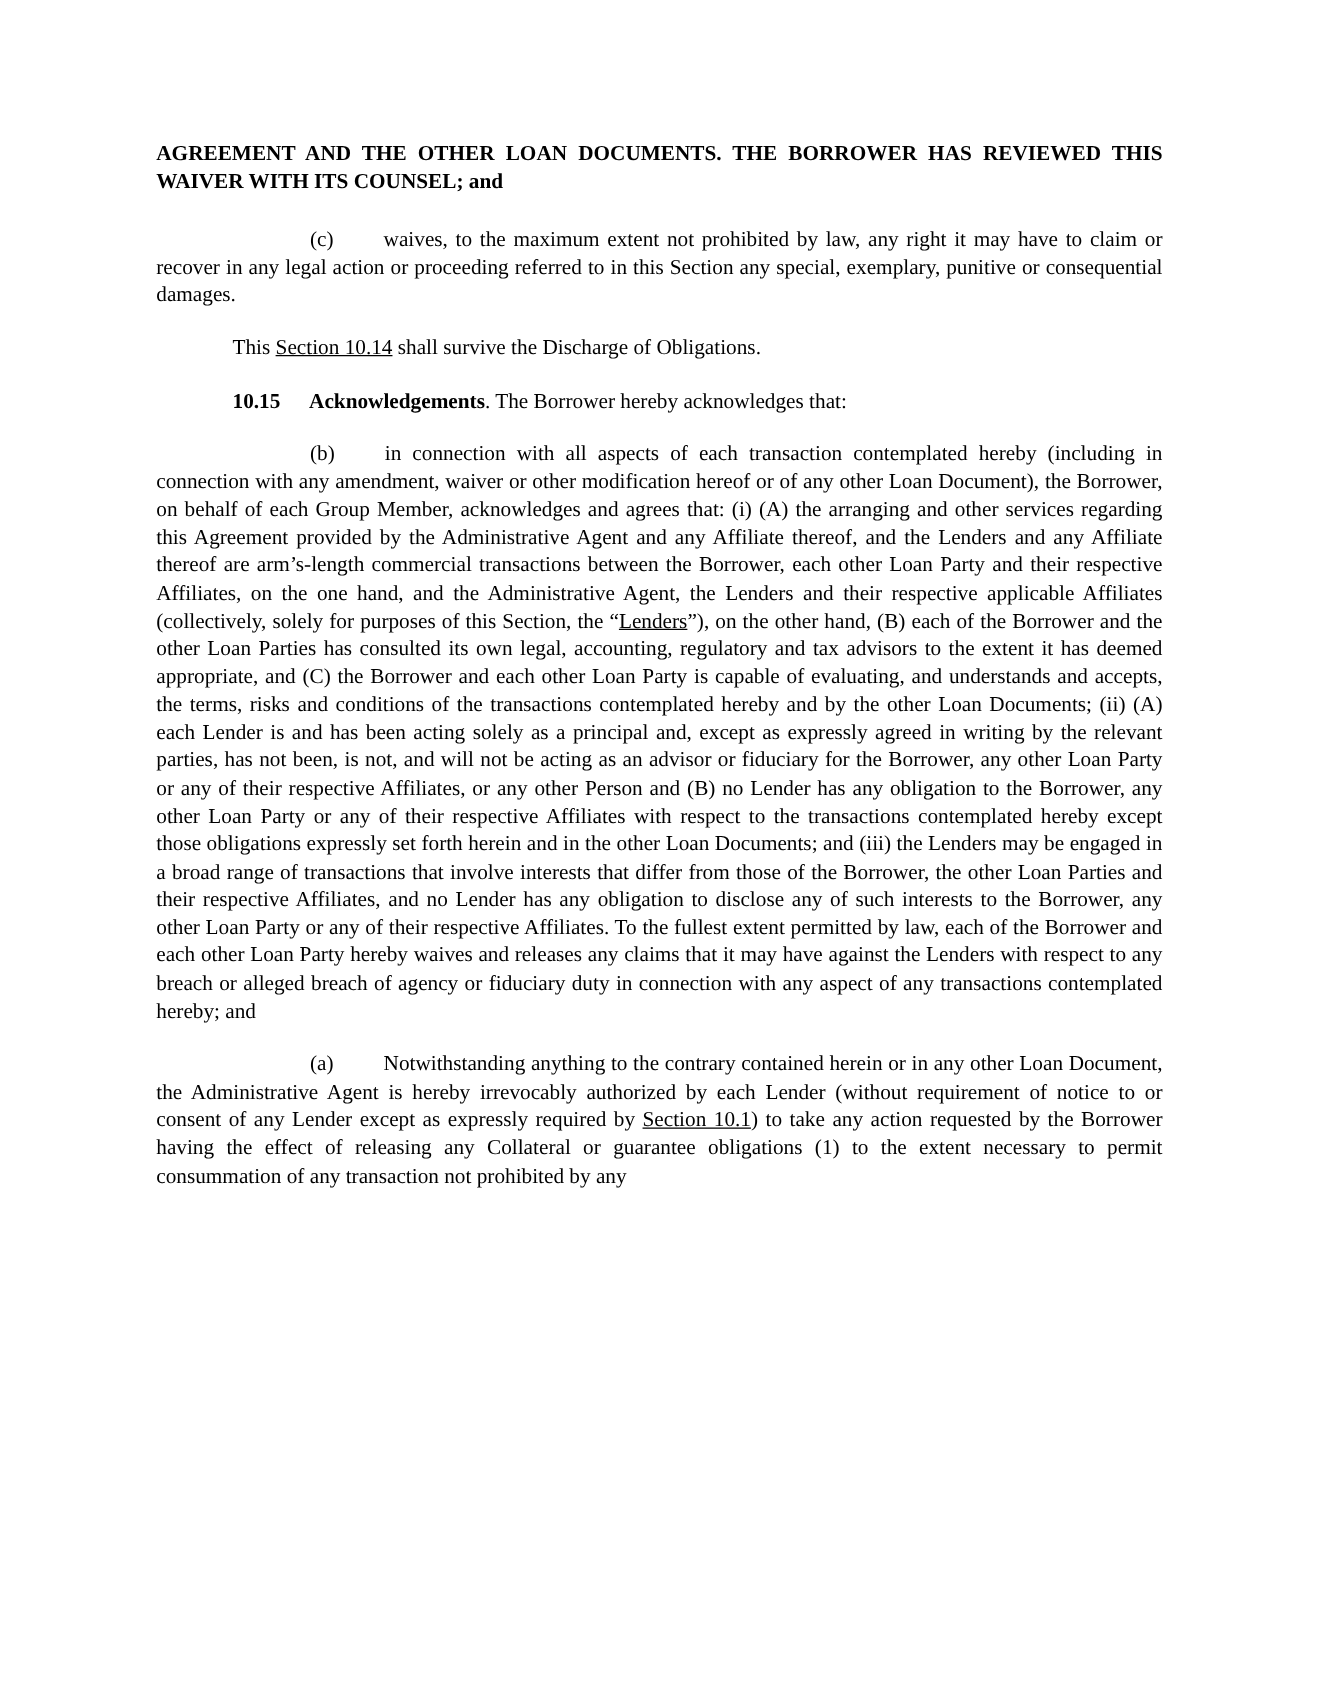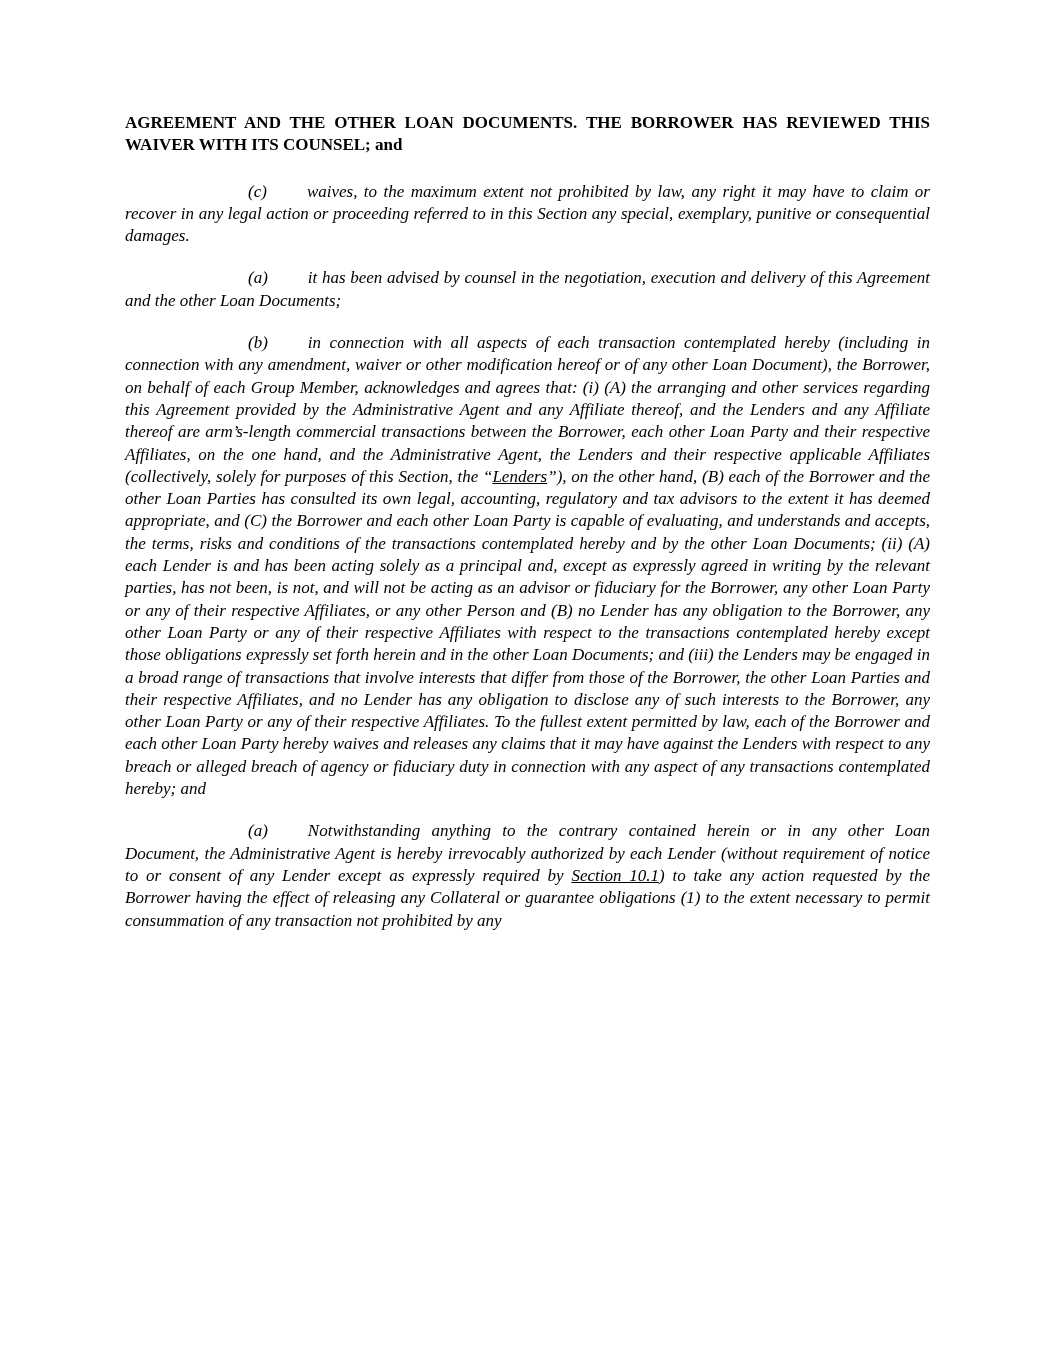--- a/index.html
+++ b/index.html
@@ -11,41 +11,42 @@
     margin: 0 auto;
     background: #ffffff;
     color: #000000;
     font-family: "Liberation Serif", "DejaVu Serif", serif;
     font-size: 17px;
     line-height: 22.3px;
     padding: 112px 125px 0 125px;
     overflow: hidden;
     border-radius: 14px;
   }
-  .para { margin: 0 0 20px 0; text-align: justify; font-style: italic; }
+  .para { margin: 0 0 20px 0; text-align: justify; }
   .heading-caps { font-weight: 700; margin: 0 0 24px 0; text-align: justify; }
   .ind-section { text-indent: 61px; }
   .ind-list { text-indent: 123px; }
   .tab-wide { display: inline-block; width: 40px; }
   .tab-narrow { display: inline-block; width: 23px; }
   .bold { font-weight: 700; }
   .underline { text-decoration: underline; }
 </style>
 </head>
 <body>
 
 <div class="page">
 
   <p class="heading-caps"><span>AGREEMENT AND THE OTHER LOAN DOCUMENTS.  THE BORROWER HAS REVIEWED THIS WAIVER WITH ITS COUNSEL; and</span></p>
 
   <p class="para ind-list"><span>(c)</span><span class="tab-wide"></span><span>waives, to the maximum extent not prohibited by law, any right it may have to claim or recover in any legal action or proceeding referred to in this Section any special, exemplary, punitive or consequential damages.</span></p>
 
+  <p class="para ind-section"><span>This </span><span class="underline">Section 10.14</span><span> shall survive the Discharge of Obligations.</span></p>
 
+  <p class="para ind-section"><span class="bold">10.15</span><span class="tab-narrow"></span><span class="bold">Acknowledgements</span><span>.  The Borrower hereby acknowledges that:</span></p>
 
-  <p class="para ind-list"><span>(a)</span><span class="tab-wide"></span><span>it has been advised by counsel in the negotiation, execution and delivery of this Agreement and the other Loan Documents;</span></p>
 
   <p class="para ind-list"><span>(b)</span><span class="tab-wide"></span><span>in connection with all aspects of each transaction contemplated hereby (including in connection with any amendment, waiver or other modification hereof or of any other Loan Document), the Borrower, on behalf of each Group Member, acknowledges and agrees that:  (i) (A) the arranging and other services regarding this Agreement provided by the Administrative Agent and any Affiliate thereof, and the Lenders and any Affiliate thereof are arm’s-length commercial transactions between the Borrower, each other Loan Party and their respective Affiliates, on the one hand, and the Administrative Agent, the Lenders and their respective applicable Affiliates (collectively, solely for purposes of this Section, the “</span><span class="underline">Lenders</span><span>”), on the other hand, (B) each of the Borrower and the other Loan Parties has consulted its own legal, accounting, regulatory and tax advisors to the extent it has deemed appropriate, and (C) the Borrower and each other Loan Party is capable of evaluating, and understands and accepts, the terms, risks and conditions of the transactions contemplated hereby and by the other Loan Documents; (ii) (A) each Lender is and has been acting solely as a principal and, except as expressly agreed in writing by the relevant parties, has not been, is not, and will not be acting as an advisor or fiduciary for the Borrower, any other Loan Party or any of their respective Affiliates, or any other Person and (B) no Lender has any obligation to the Borrower, any other Loan Party or any of their respective Affiliates with respect to the transactions contemplated hereby except those obligations expressly set forth herein and in the other Loan Documents; and (iii) the Lenders may be engaged in a broad range of transactions that involve interests that differ from those of the Borrower, the other Loan Parties and their respective Affiliates, and no Lender has any obligation to disclose any of such interests to the Borrower, any other Loan Party or any of their respective Affiliates. To the fullest extent permitted by law, each of the Borrower and each other Loan Party hereby waives and releases any claims that it may have against the Lenders with respect to any breach or alleged breach of agency or fiduciary duty in connection with any aspect of any transactions contemplated hereby; and</span></p>
 
 
 
   <p class="para ind-list"><span>(a)</span><span class="tab-wide"></span><span>Notwithstanding anything to the contrary contained herein or in any other Loan Document, the Administrative Agent is hereby irrevocably authorized by each Lender (without requirement of notice to or consent of any Lender except as expressly required by </span><span class="underline">Section 10.1</span><span>) to take any action requested by the Borrower having the effect of releasing any Collateral or guarantee obligations (1) to the extent necessary to permit consummation of any transaction not prohibited by any</span></p>
 
 </div>
 
 </body></html>

